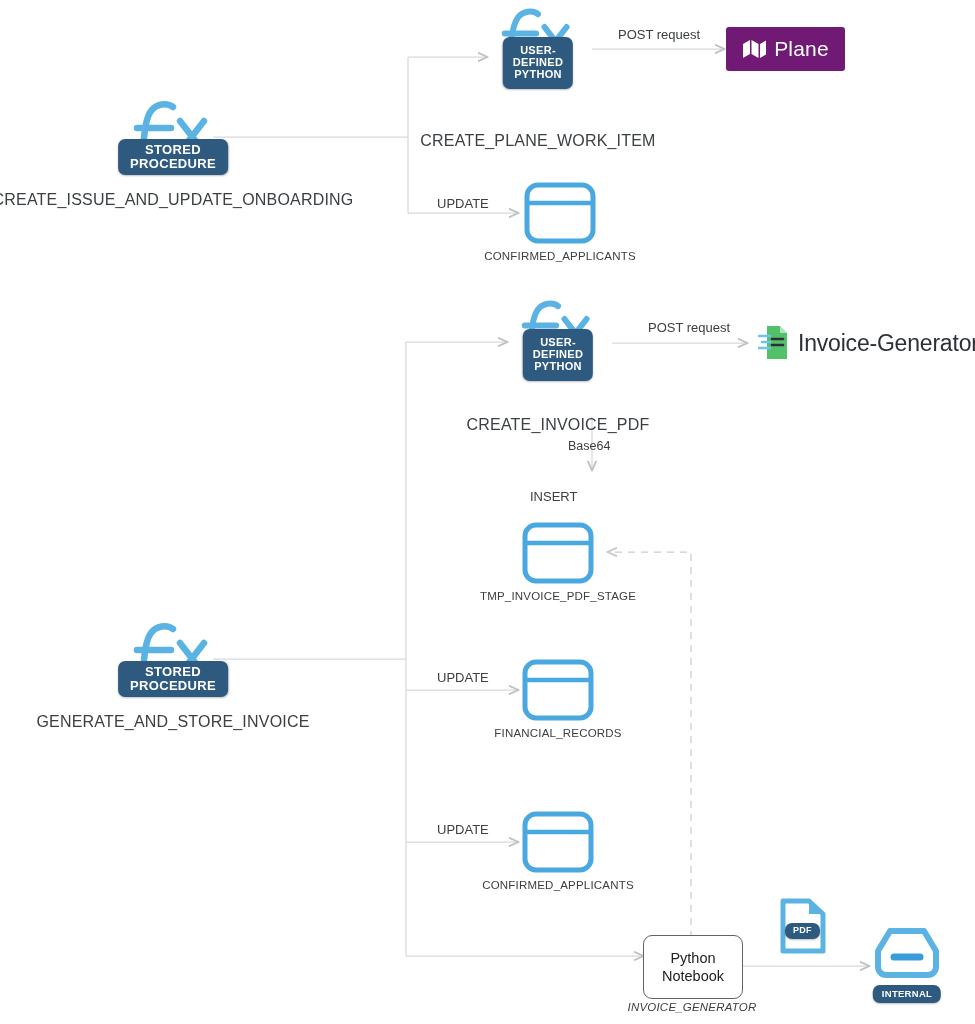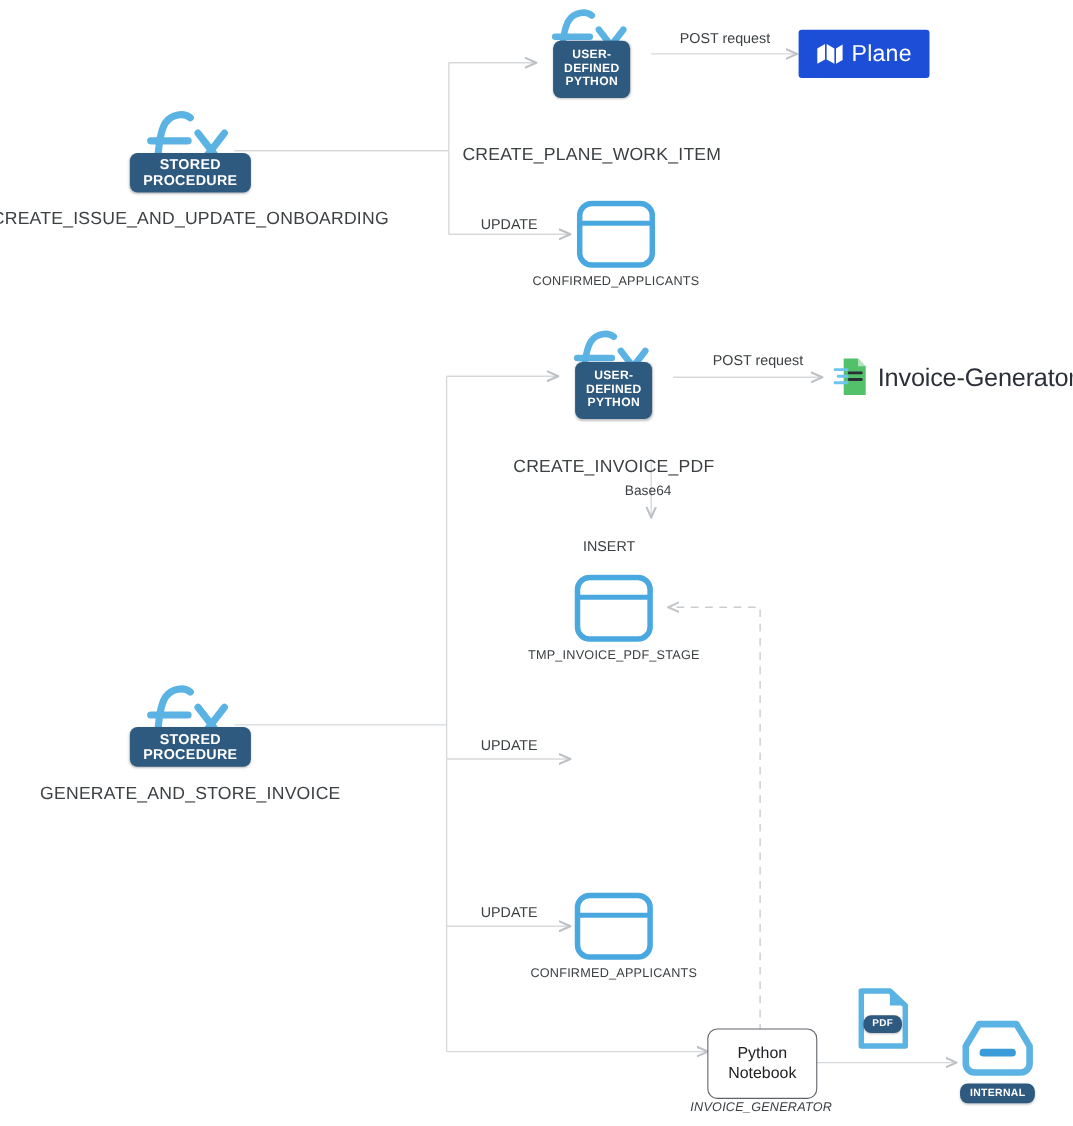--- a/index.html
+++ b/index.html
@@ -39,21 +39,21 @@
   
   .tbl{width:74px;height:62px;}
   .tbl svg{display:block;}
 
   
   .elabel{position:absolute;font-size:13px;color:#3c4043;white-space:nowrap;}
   .elabel.sm{font-size:12.5px;}
 
   
   .plane{
-    width:119px;height:44px;background:#1d4ed8;border-radius:3px;
+    width:119px;height:44px;background:#701a75;border-radius:3px;
     display:flex;align-items:center;justify-content:center;gap:7px;
   }
   .plane .pname{color:#fff;font-size:21px;letter-spacing:.2px;}
 
   
   .invgen{display:flex;align-items:center;gap:10px;}
   .invgen .ig-name{font-size:23px;color:#2b2f38;letter-spacing:-.2px;white-space:nowrap;}
 
   
   .nb{
@@ -232,20 +232,29 @@
   <div class="node" style="left:521px;top:522px;width:74px;">
     <div class="tbl">
       <svg width="74" height="62" viewBox="0 0 74 62">
         <rect x="4" y="3" width="66" height="56" rx="11" ry="11" fill="#ffffff" stroke="#4aa8e0" stroke-width="5"></rect>
         <path d="M6,21 L68,21" stroke="#4aa8e0" stroke-width="4.5" stroke-linecap="round"></path>
       </svg>
     </div>
     <div class="caption small" style="top:68px;">TMP_INVOICE_PDF_STAGE</div>
   </div>
 
+  <div class="node" style="left:521px;top:659px;width:74px;">
+    <div class="tbl">
+      <svg width="74" height="62" viewBox="0 0 74 62">
+        <rect x="4" y="3" width="66" height="56" rx="11" ry="11" fill="#ffffff" stroke="#4aa8e0" stroke-width="5"></rect>
+        <path d="M6,21 L68,21" stroke="#4aa8e0" stroke-width="4.5" stroke-linecap="round"></path>
+      </svg>
+    </div>
+    <div class="caption small" style="top:68px;">FINANCIAL_RECORDS</div>
+  </div>
 
   <div class="node" style="left:521px;top:811px;width:74px;">
     <div class="tbl">
       <svg width="74" height="62" viewBox="0 0 74 62">
         <rect x="4" y="3" width="66" height="56" rx="11" ry="11" fill="#ffffff" stroke="#4aa8e0" stroke-width="5"></rect>
         <path d="M6,21 L68,21" stroke="#4aa8e0" stroke-width="4.5" stroke-linecap="round"></path>
       </svg>
     </div>
     <div class="caption small" style="top:68px;">CONFIRMED_APPLICANTS</div>
   </div>

